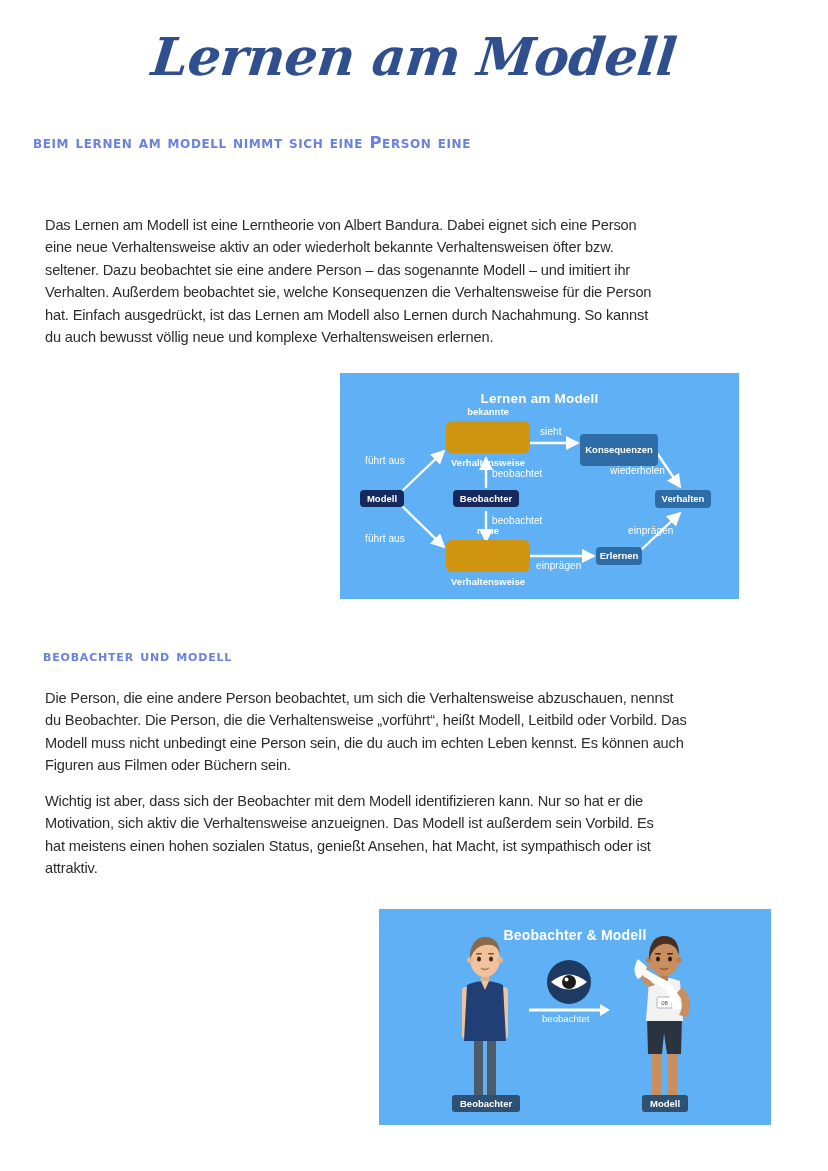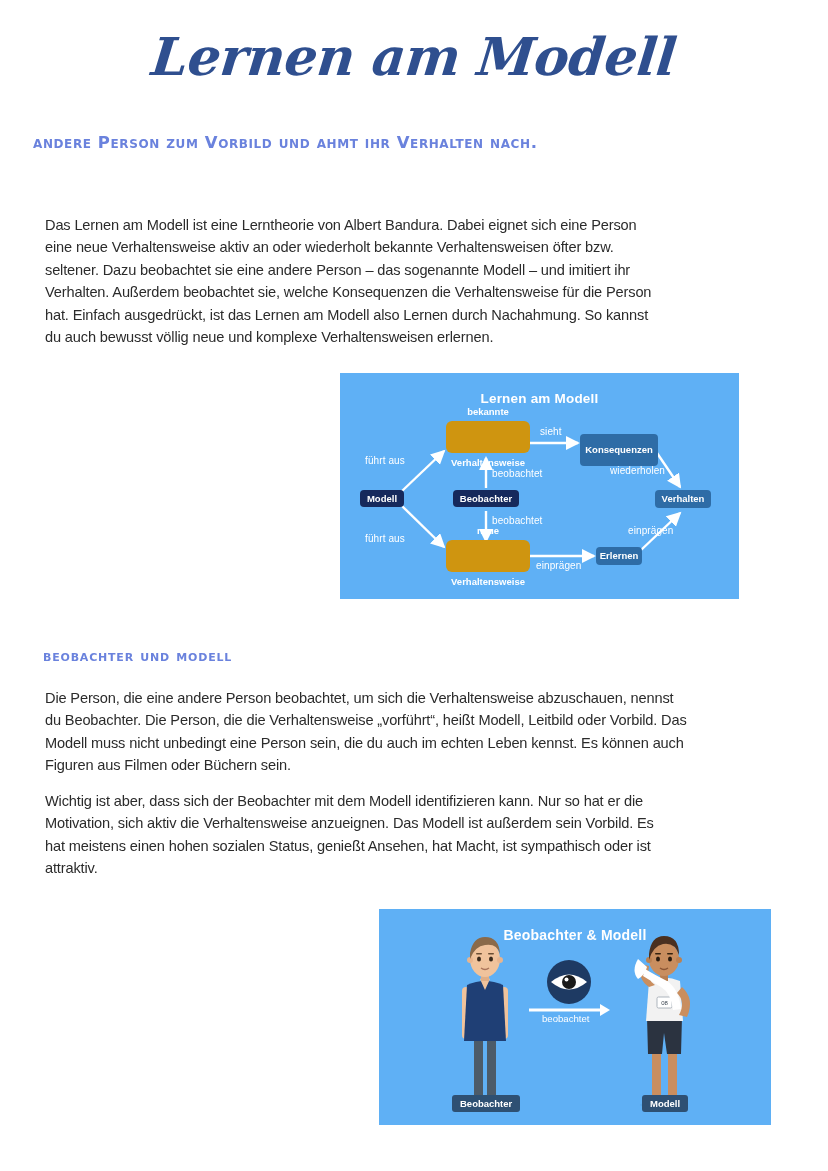--- a/index.html
+++ b/index.html
@@ -146,21 +146,21 @@
     font-weight: 500;
     white-space: nowrap;
   }
 </style>
 </head>
 <body>
 
 <div class="page-title">Lernen am Modell</div>
 
 <div class="script-sub">
-  <span class="l2">andere Person zum Vorbild und ahmt ihr Verhalten nach.</span>
+  <span class="l1">beim lernen am modell nimmt sich eine Person eine</span>
 </div>
 
 <div class="body-par" id="par-intro">Das Lernen am Modell ist eine Lerntheorie von Albert Bandura. Dabei eignet sich eine Person eine neue Verhaltensweise aktiv an oder wiederholt bekannte Verhaltensweisen öfter bzw. seltener. Dazu beobachtet sie eine andere Person – das sogenannte Modell – und imitiert ihr Verhalten. Außerdem beobachtet sie, welche Konsequenzen die Verhaltensweise für die Person hat. Einfach ausgedrückt, ist das Lernen am Modell also Lernen durch Nachahmung. So kannst du auch bewusst völlig neue und komplexe Verhaltensweisen erlernen.</div>
 
 <div class="panel" id="panel-diagram">
 
   <div class="panel-title">Lernen am Modell</div>
 
   <svg class="wires" viewBox="0 0 399 226" preserveAspectRatio="none">
     <defs>

